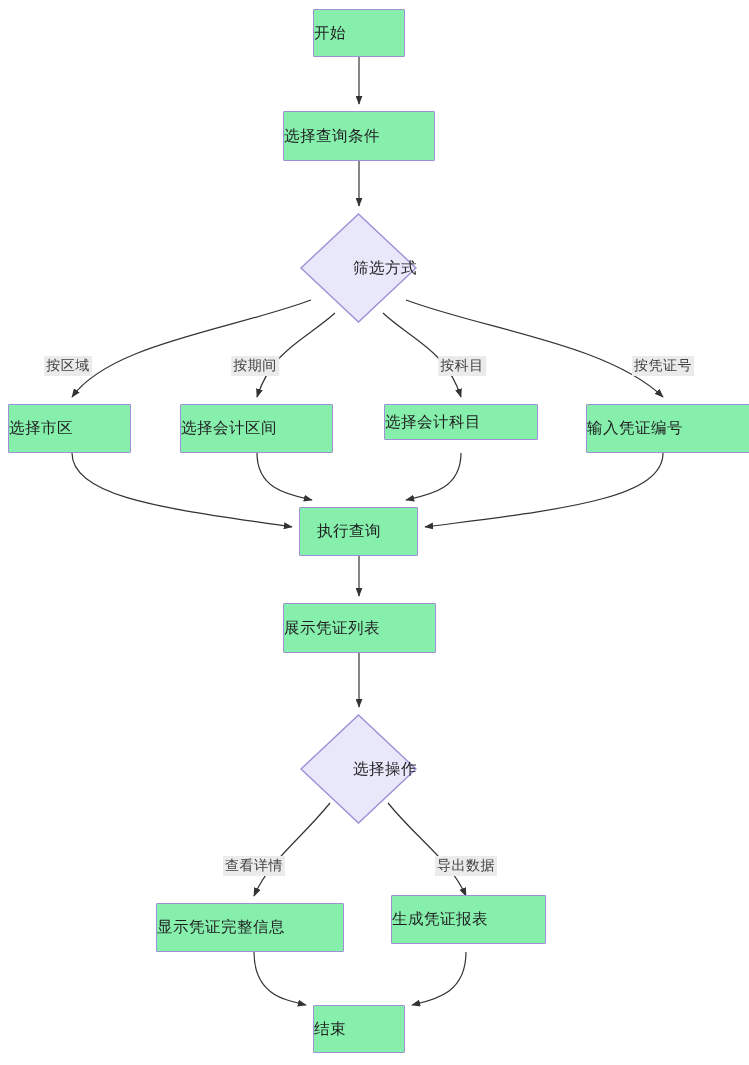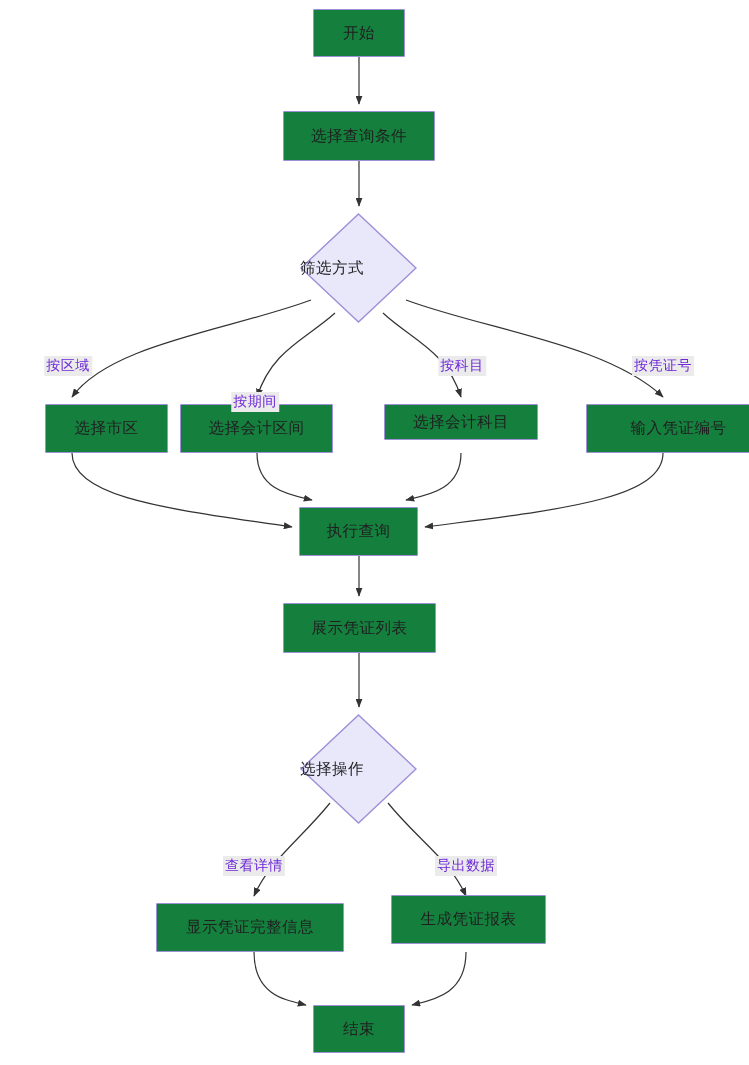--- a/index.html
+++ b/index.html
@@ -23,59 +23,59 @@
     top: 0;
     width: 749px;
     height: 1065px;
     pointer-events: none;
   }
   .node {
     position: absolute;
     box-sizing: border-box;
     display: flex;
     align-items: center;
-    justify-content: center;
-    background: #15803d;
+    justify-content: flex-start;
+    background: #86efac;
     border: 1.4px solid #9e8fd6;
     color: #1f1f20;
     font-size: 15.5px;
     line-height: 1.2;
     letter-spacing: 0.5px;
     white-space: nowrap;
     z-index: 2;
   }
   .node.process {
     border-radius: 1px;
   }
   .diamond-wrap {
     position: absolute;
     z-index: 2;
     display: flex;
     align-items: center;
-    justify-content: flex-start;
+    justify-content: flex-end;
   }
   .diamond-wrap .dshape {
     position: absolute;
     left: 0;
     top: 0;
     width: 100%;
     height: 100%;
   }
   .diamond-wrap .dlabel {
     position: relative;
     z-index: 1;
     color: #1f1f20;
     font-size: 15.5px;
     letter-spacing: 0.5px;
     white-space: nowrap;
   }
   .edge-label {
     position: absolute;
     background: #ebebeb;
-    color: #6d28d9;
+    color: #404040;
     font-size: 14px;
     letter-spacing: 0.5px;
     white-space: nowrap;
     padding: 1px 2px;
     z-index: 3;
     transform: translateX(-50%);
     text-align: center;
   }
 </style>
 </head>
@@ -115,33 +115,33 @@
       </div>
       <div class="node process" style="left: 283px; top: 111px; width: 152px; height: 50px;">
         <span>选择查询条件</span>
       </div>
       <div class="diamond-wrap" style="left: 300px; top: 213px; width: 117px; height: 110px;">
         <svg class="dshape" viewBox="0 0 117 110" preserveAspectRatio="none">
           <polygon points="58.5,1 116,55 58.5,109 1,55" fill="#e9e7fa" stroke="#9e8fd6" stroke-width="1.4"></polygon>
         </svg>
         <span class="dlabel">筛选方式</span>
       </div>
-      <div class="node process" style="left: 8px; top: 404px; width: 123px; height: 49px; margin-left: 37px;">
+      <div class="node process" style="left: 8px; top: 404px; width: 123px; height: 49px;">
         <span>选择市区</span>
       </div>
       <div class="node process" style="left: 180px; top: 404px; width: 153px; height: 49px;">
         <span>选择会计区间</span>
       </div>
       <div class="node process" style="left: 384px; top: 404px; width: 154px; height: 36px;">
         <span>选择会计科目</span>
       </div>
       <div class="node process" style="left: 586px; top: 404px; width: 185px; height: 49px;">
         <span>输入凭证编号</span>
       </div>
-      <div class="node process" style="left: 299px; top: 507px; width: 119px; height: 49px;">
+      <div class="node process" style="left: 299px; top: 507px; width: 119px; height: 49px; padding-left: 17px;">
         <span>执行查询</span>
       </div>
       <div class="node process" style="left: 283px; top: 603px; width: 153px; height: 50px;">
         <span>展示凭证列表</span>
       </div>
       <div class="diamond-wrap" style="left: 300px; top: 714px; width: 117px; height: 110px;">
         <svg class="dshape" viewBox="0 0 117 110" preserveAspectRatio="none">
           <polygon points="58.5,1 116,55 58.5,109 1,55" fill="#e9e7fa" stroke="#9e8fd6" stroke-width="1.4"></polygon>
         </svg>
         <span class="dlabel">选择操作</span>
@@ -151,20 +151,20 @@
       </div>
       <div class="node process" style="left: 391px; top: 895px; width: 155px; height: 49px;">
         <span>生成凭证报表</span>
       </div>
       <div class="node process" style="left: 313px; top: 1005px; width: 92px; height: 48px;">
         <span>结束</span>
       </div>
     </div>
   <div id="labels-layer">
       <div class="edge-label" style="left: 68px; top: 356px;">按区域</div>
-      <div class="edge-label" style="left: 255px; top: 356px; margin-top: 36px;">按期间</div>
+      <div class="edge-label" style="left: 255px; top: 356px;">按期间</div>
       <div class="edge-label" style="left: 462px; top: 356px;">按科目</div>
       <div class="edge-label" style="left: 663px; top: 356px;">按凭证号</div>
       <div class="edge-label" style="left: 254px; top: 856px;">查看详情</div>
       <div class="edge-label" style="left: 466px; top: 856px;">导出数据</div>
     </div>
 
 </div>
 
 </body></html>

